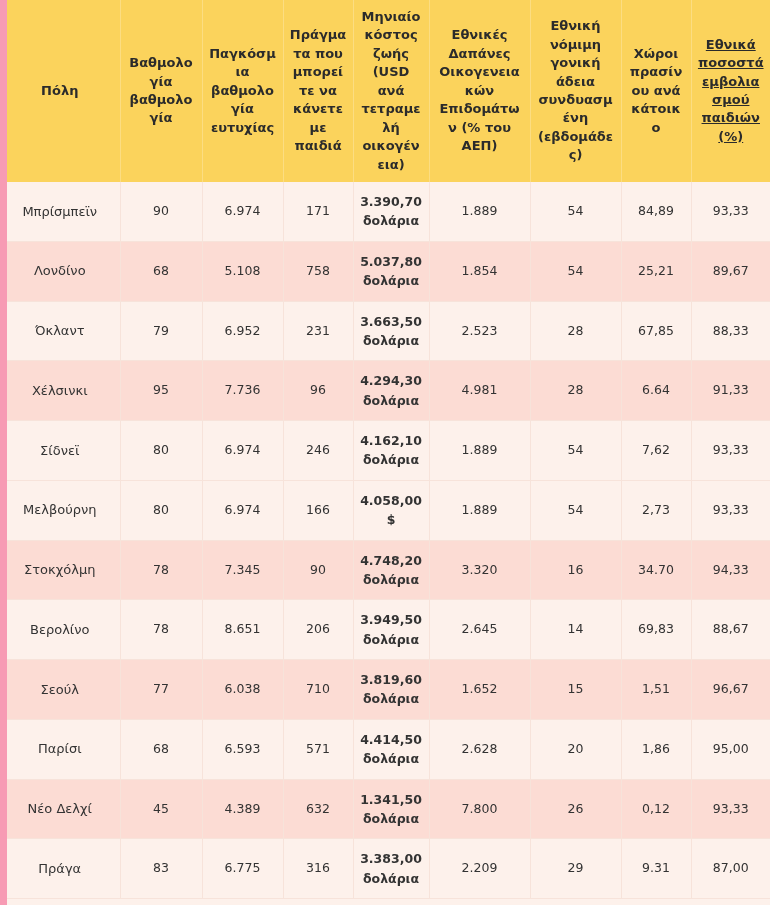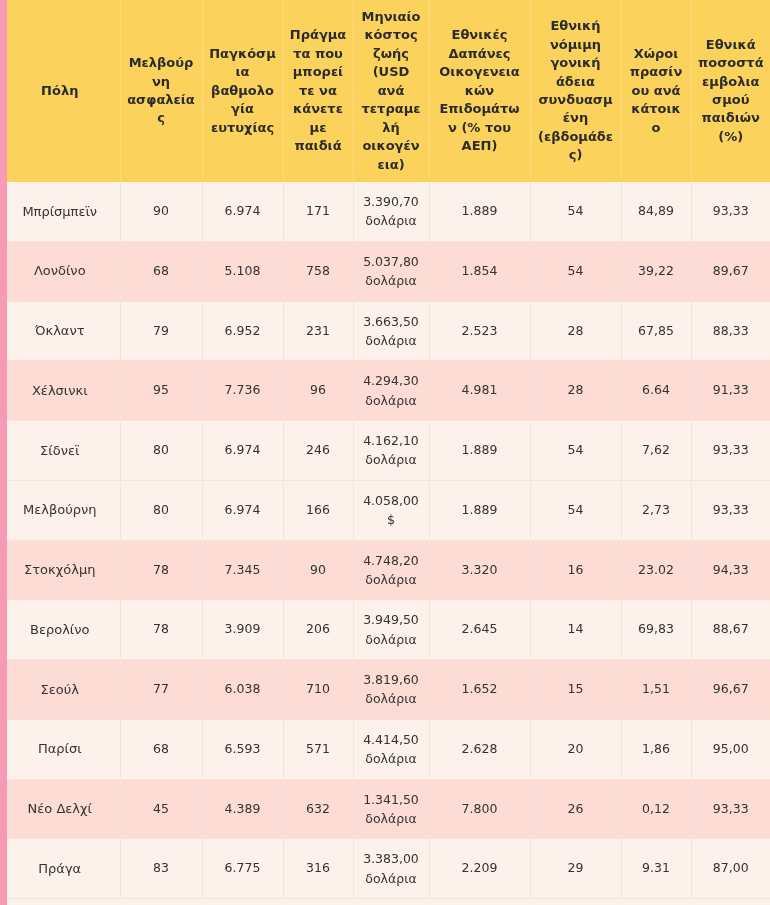--- a/index.html
+++ b/index.html
@@ -60,20 +60,21 @@
     border-right: 1px solid #fcdd82;
     border-left: none;
     border-top: none;
     border-bottom: none;
     white-space: normal;
     word-wrap: break-word;
     overflow: hidden;
   }
   thead th:last-child {
     border-right: none;
+    text-decoration: underline;
   }
   thead th.col-city {
     font-size: 13px;
     margin-left: 24px;
   }
 
   
   tbody td {
     font-size: 12.5px;
     line-height: 1.5;
@@ -96,20 +97,21 @@
   }
   tbody tr.row-dark td {
     background: #fcdcd4;
   }
   tbody td.cell-city {
     font-size: 13px;
     text-align: center;
   }
   tbody td.cell-cost {
     line-height: 1.55;
+    font-weight: bold;
   }
 </style>
 </head>
 <body>
 
 <div class="table-wrap">
 
   <div class="edge-stripe"></div>
 
   <table class="data-table">
@@ -121,21 +123,21 @@
       <col style="width:76px">
       <col style="width:101px">
       <col style="width:91px">
       <col style="width:70px">
       <col style="width:79px">
     </colgroup>
 
     <thead>
       <tr>
         <th class="col-city">Πόλη</th>
-        <th>Μελβούρνη ασφαλείας</th>
+        <th>Βαθμολογία βαθμολογία</th>
         <th>Παγκόσμια βαθμολογία ευτυχίας</th>
         <th>Πράγματα που μπορείτε να κάνετε με παιδιά</th>
         <th>Μηνιαίο κόστος ζωής (USD ανά τετραμελή οικογένεια)</th>
         <th>Εθνικές Δαπάνες Οικογενειακών Επιδομάτων (% του ΑΕΠ)</th>
         <th>Εθνική νόμιμη γονική άδεια συνδυασμένη (εβδομάδες)</th>
         <th>Χώροι πρασίνου ανά κάτοικο</th>
         <th>Εθνικά ποσοστά εμβολιασμού παιδιών (%)</th>
       </tr>
     </thead>
 
@@ -154,21 +156,21 @@
       </tr>
 
       <tr class="row-dark">
         <td class="cell-city">Λονδίνο</td>
         <td>68</td>
         <td>5.108</td>
         <td>758</td>
         <td class="cell-cost">5.037,80 δολάρια</td>
         <td>1.854</td>
         <td>54</td>
-        <td>39,22</td>
+        <td>25,21</td>
         <td>89,67</td>
       </tr>
 
       <tr class="row-light">
         <td class="cell-city">Όκλαντ</td>
         <td>79</td>
         <td>6.952</td>
         <td>231</td>
         <td class="cell-cost">3.663,50 δολάρια</td>
         <td>2.523</td>
@@ -215,28 +217,28 @@
       </tr>
 
       <tr class="row-dark">
         <td class="cell-city">Στοκχόλμη</td>
         <td>78</td>
         <td>7.345</td>
         <td>90</td>
         <td class="cell-cost">4.748,20 δολάρια</td>
         <td>3.320</td>
         <td>16</td>
-        <td>23.02</td>
+        <td>34.70</td>
         <td>94,33</td>
       </tr>
 
       <tr class="row-light">
         <td class="cell-city">Βερολίνο</td>
         <td>78</td>
-        <td>3.909</td>
+        <td>8.651</td>
         <td>206</td>
         <td class="cell-cost">3.949,50 δολάρια</td>
         <td>2.645</td>
         <td>14</td>
         <td>69,83</td>
         <td>88,67</td>
       </tr>
 
       <tr class="row-dark">
         <td class="cell-city">Σεούλ</td>

